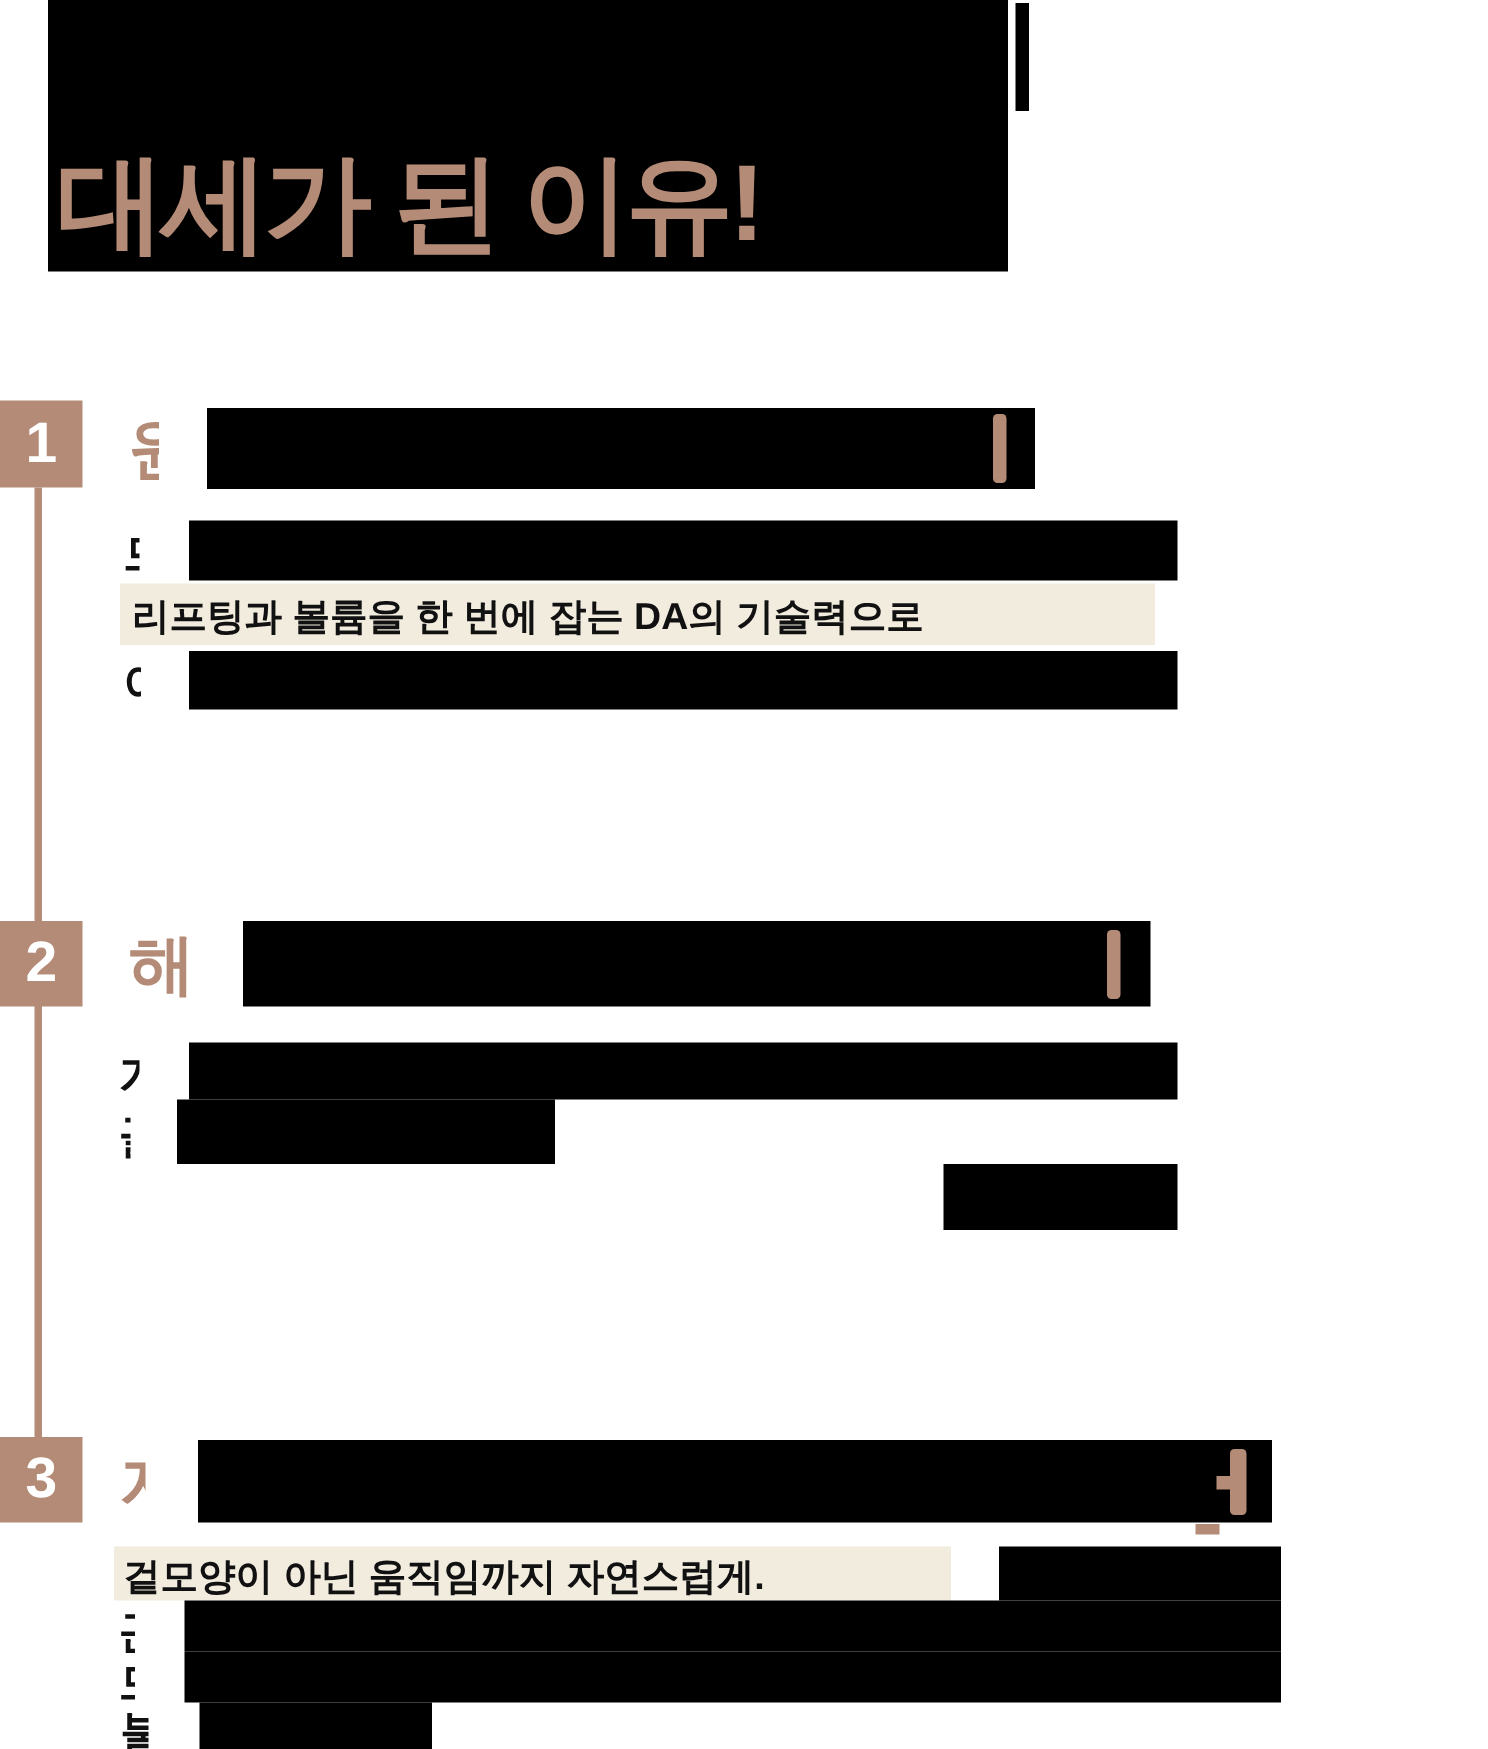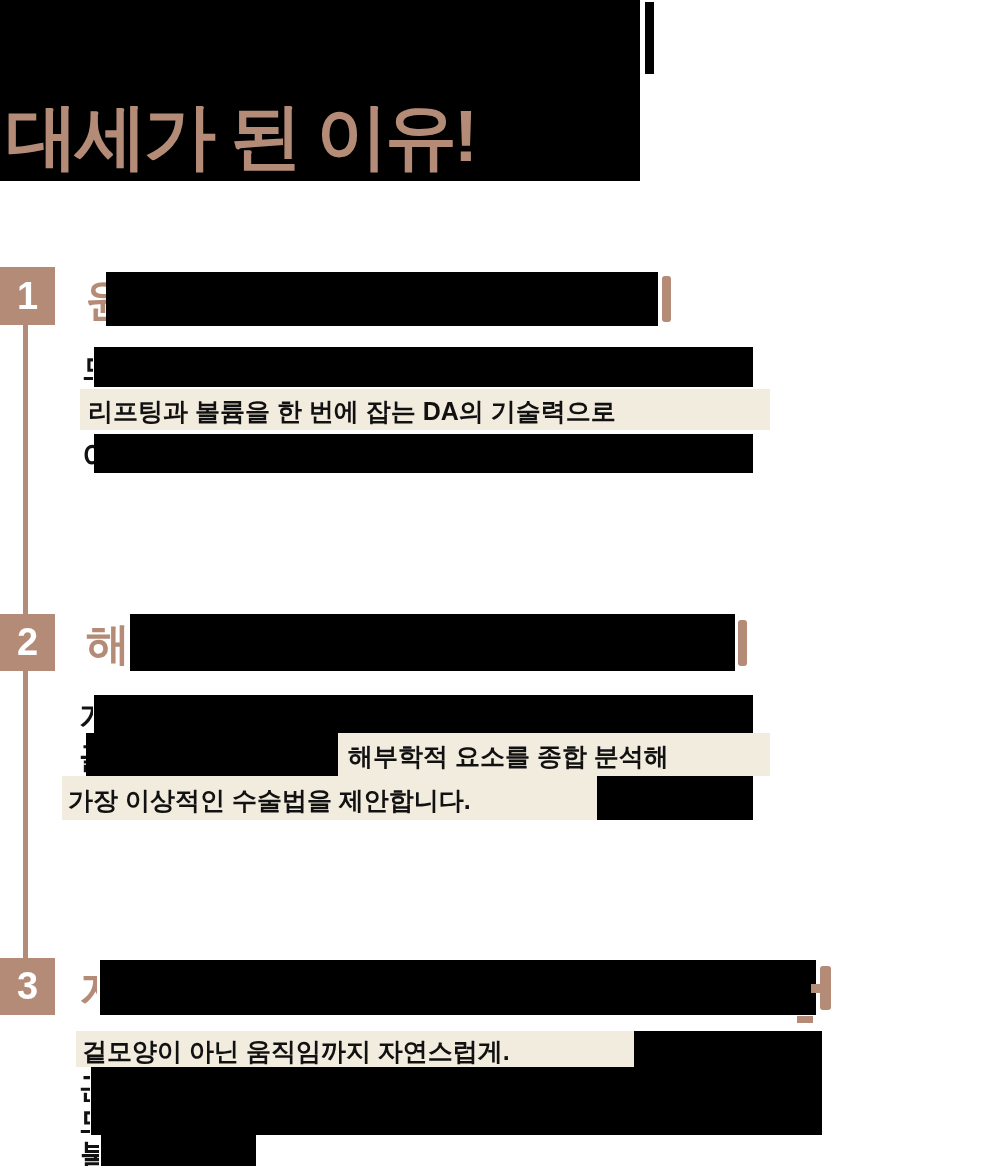--- a/index.html
+++ b/index.html
@@ -1,21 +1,21 @@
 <!DOCTYPE html>
 <html style="--tan: #b48b77; --cream: #f2ecdf; --redaction: #000000; --body_text: #111111; --number_text: #ffffff;"><head>
 <meta charset="utf-8">
 <style>
   html,body{margin:0;padding:0;background:#ffffff;}
   #canvas{
     position:relative;width:992px;height:1166px;overflow:hidden;background:#fff;
     font-family:"Liberation Sans","DejaVu Sans",sans-serif;
   }
   .abs{position:absolute;}
-  .black{background:var(--redaction,#000);}
+  .black{background:var(--redaction,#000);margin-left:32px;}
   .hl{background:var(--cream,#f2ecdf);}
   .tanbg{background:var(--tan,#b48b77);}
   .num{
     color:var(--number_text,#fff);font-size:38px;font-weight:bold;
     display:flex;align-items:center;justify-content:center;
   }
   .title{
     color:var(--tan,#b48b77);font-size:72px;font-weight:bold;letter-spacing:-3px;
     white-space:nowrap;line-height:1;
   }
@@ -65,27 +65,21 @@
 
   <div class="abs hfrag" style="left:86px;top:618px;width:40px;height:52px;">해</div>
   <div class="abs black" style="left:130px;top:614px;width:605px;height:57px;"></div>
   <div class="abs tanbg sliver" style="left:738px;top:620px;width:9px;height:46px;"></div>
 
   <div class="abs bfrag" style="left:80px;top:699px;width:13px;height:34px;">개</div>
   <div class="abs black" style="left:94px;top:695px;width:659px;height:38px;"></div>
 
   <div class="abs bfrag" style="left:79px;top:740px;width:8px;height:34px;">골</div>
   <div class="abs black" style="left:86px;top:733px;width:252px;height:43px;"></div>
-  <div class="abs hl" style="left:338px;top:733px;width:432px;height:43px;">
-    <div class="abs btext" style="left:10px;top:5px;">해부학적 요소를 종합 분석해</div>
-  </div>
 
-  <div class="abs hl" style="left:62px;top:776px;width:535px;height:44px;">
-    <div class="abs btext" style="left:6px;top:6px;">가장 이상적인 수술법을 제안합니다.</div>
-  </div>
   <div class="abs black" style="left:597px;top:776px;width:156px;height:44px;"></div>
 
   <div class="abs tanbg num" style="left:0;top:958px;width:55px;height:57px;z-index:1;">3</div>
 
   <div class="abs hfrag" style="left:80px;top:964px;width:17px;height:52px;">자</div>
   <div class="abs black" style="left:100px;top:960px;width:716px;height:55px;"></div>
   <div class="abs tanbg sliver" style="left:820px;top:966px;width:11px;height:44px;"></div>
   <div class="abs tanbg" style="left:811px;top:984px;width:9px;height:9px;"></div>
   <div class="abs tanbg" style="left:797px;top:1016px;width:16px;height:7px;"></div>
 

